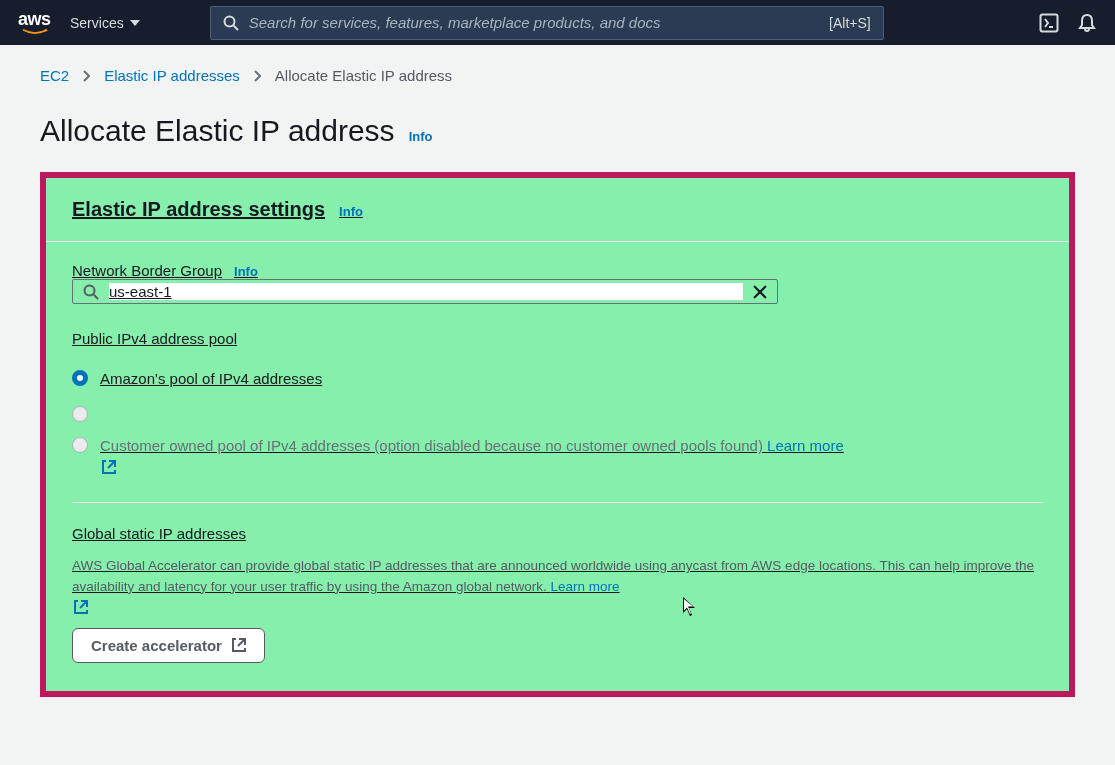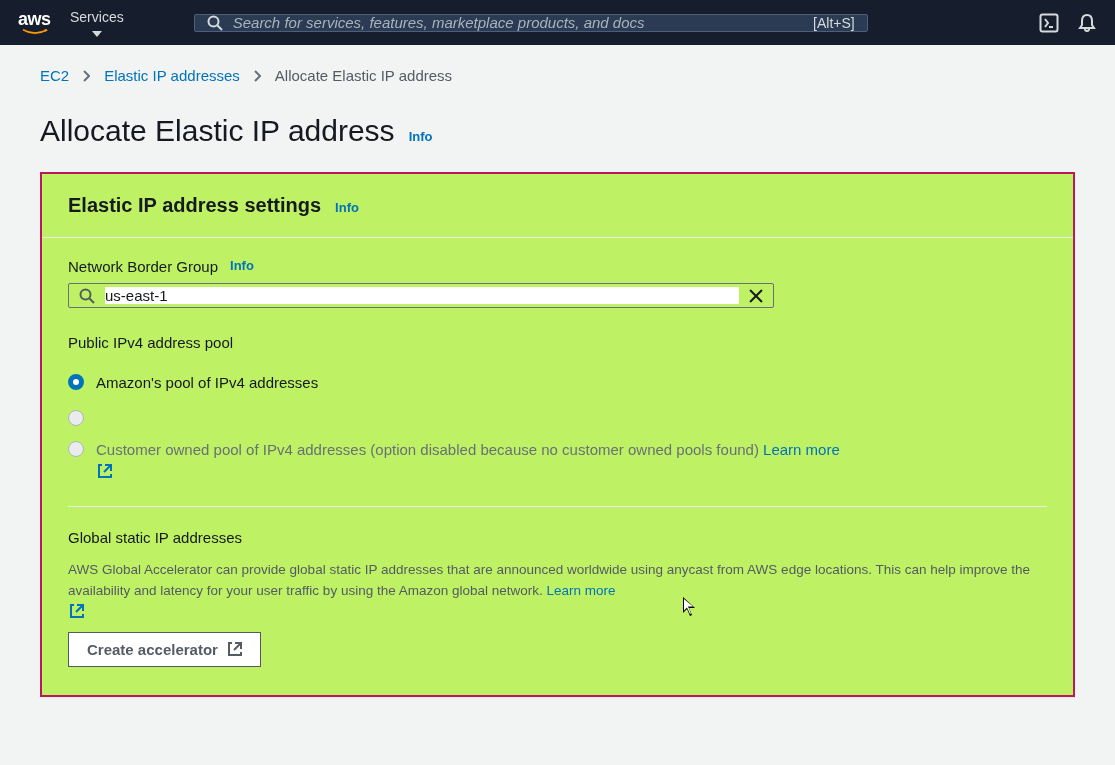--- a/index.html
+++ b/index.html
@@ -35,25 +35,24 @@
   height: 6px;
   margin-top: 1px;
 }
 .services-btn {
   color: #d5dbdb;
   font-size: 14px;
   display: flex;
   align-items: center;
   gap: 6px;
   cursor: pointer;
-  flex-direction: column;
 }
 .searchbar {
   flex: 0 0 674px;
-  height: 18px;
+  height: 34px;
   background: #2a3b53;
   border: 1px solid #4b5f7a;
   border-radius: 2px;
   display: flex;
   align-items: center;
   padding: 0 12px;
   gap: 10px;
   margin-left: 52px;
 }
 .searchbar input {
@@ -104,23 +103,24 @@
 }
 .info-link {
   color: #0073bb;
   font-size: 13px;
   font-weight: 700;
   cursor: pointer;
 }
 
 
 .panel {
-  background: #bef264;
-  border: 2px solid #be185d;
+  background: #86efac;
+  border: 6px solid #be185d;
   box-shadow: 0 1px 1px rgba(0,0,0,0.03);
+  text-decoration: underline;
 }
 .panel-header {
   padding: 20px 26px;
   border-bottom: 1px solid #e9ebed;
   display: flex;
   align-items: baseline;
   gap: 14px;
 }
 .panel-header h2 {
   font-size: 20px;
@@ -130,23 +130,22 @@
 .panel-body { padding: 20px 26px 28px; }
 .panel-section + .panel-section {
   border-top: 1px solid #e9ebed;
   margin-top: 24px;
   padding-top: 22px;
 }
 
 
 .field-label-row {
   display: flex;
-  align-items: flex-start;
+  align-items: flex-end;
   gap: 12px;
-  margin-bottom: 8px;
 }
 .field-label { font-size: 15px; color: #16191f; }
 .input-wrap {
   display: flex;
   align-items: center;
   border: 1px solid #687078;
   border-radius: 2px;
   height: 25px;
   width: 706px;
   padding: 0 10px;
@@ -204,21 +203,21 @@
   display: inline-flex;
   align-items: center;
   gap: 10px;
   border: 1px solid #545b64;
   background: #fff;
   padding: 8px 18px;
   font-size: 15px;
   font-weight: 700;
   color: #545b64;
   cursor: pointer;
-  border-radius: 0;
+  border-radius: 6px;
 }
 
 
 .cursor {
   position: absolute;
   left: 683px;
   top: 597px;
   pointer-events: none;
 }
 

